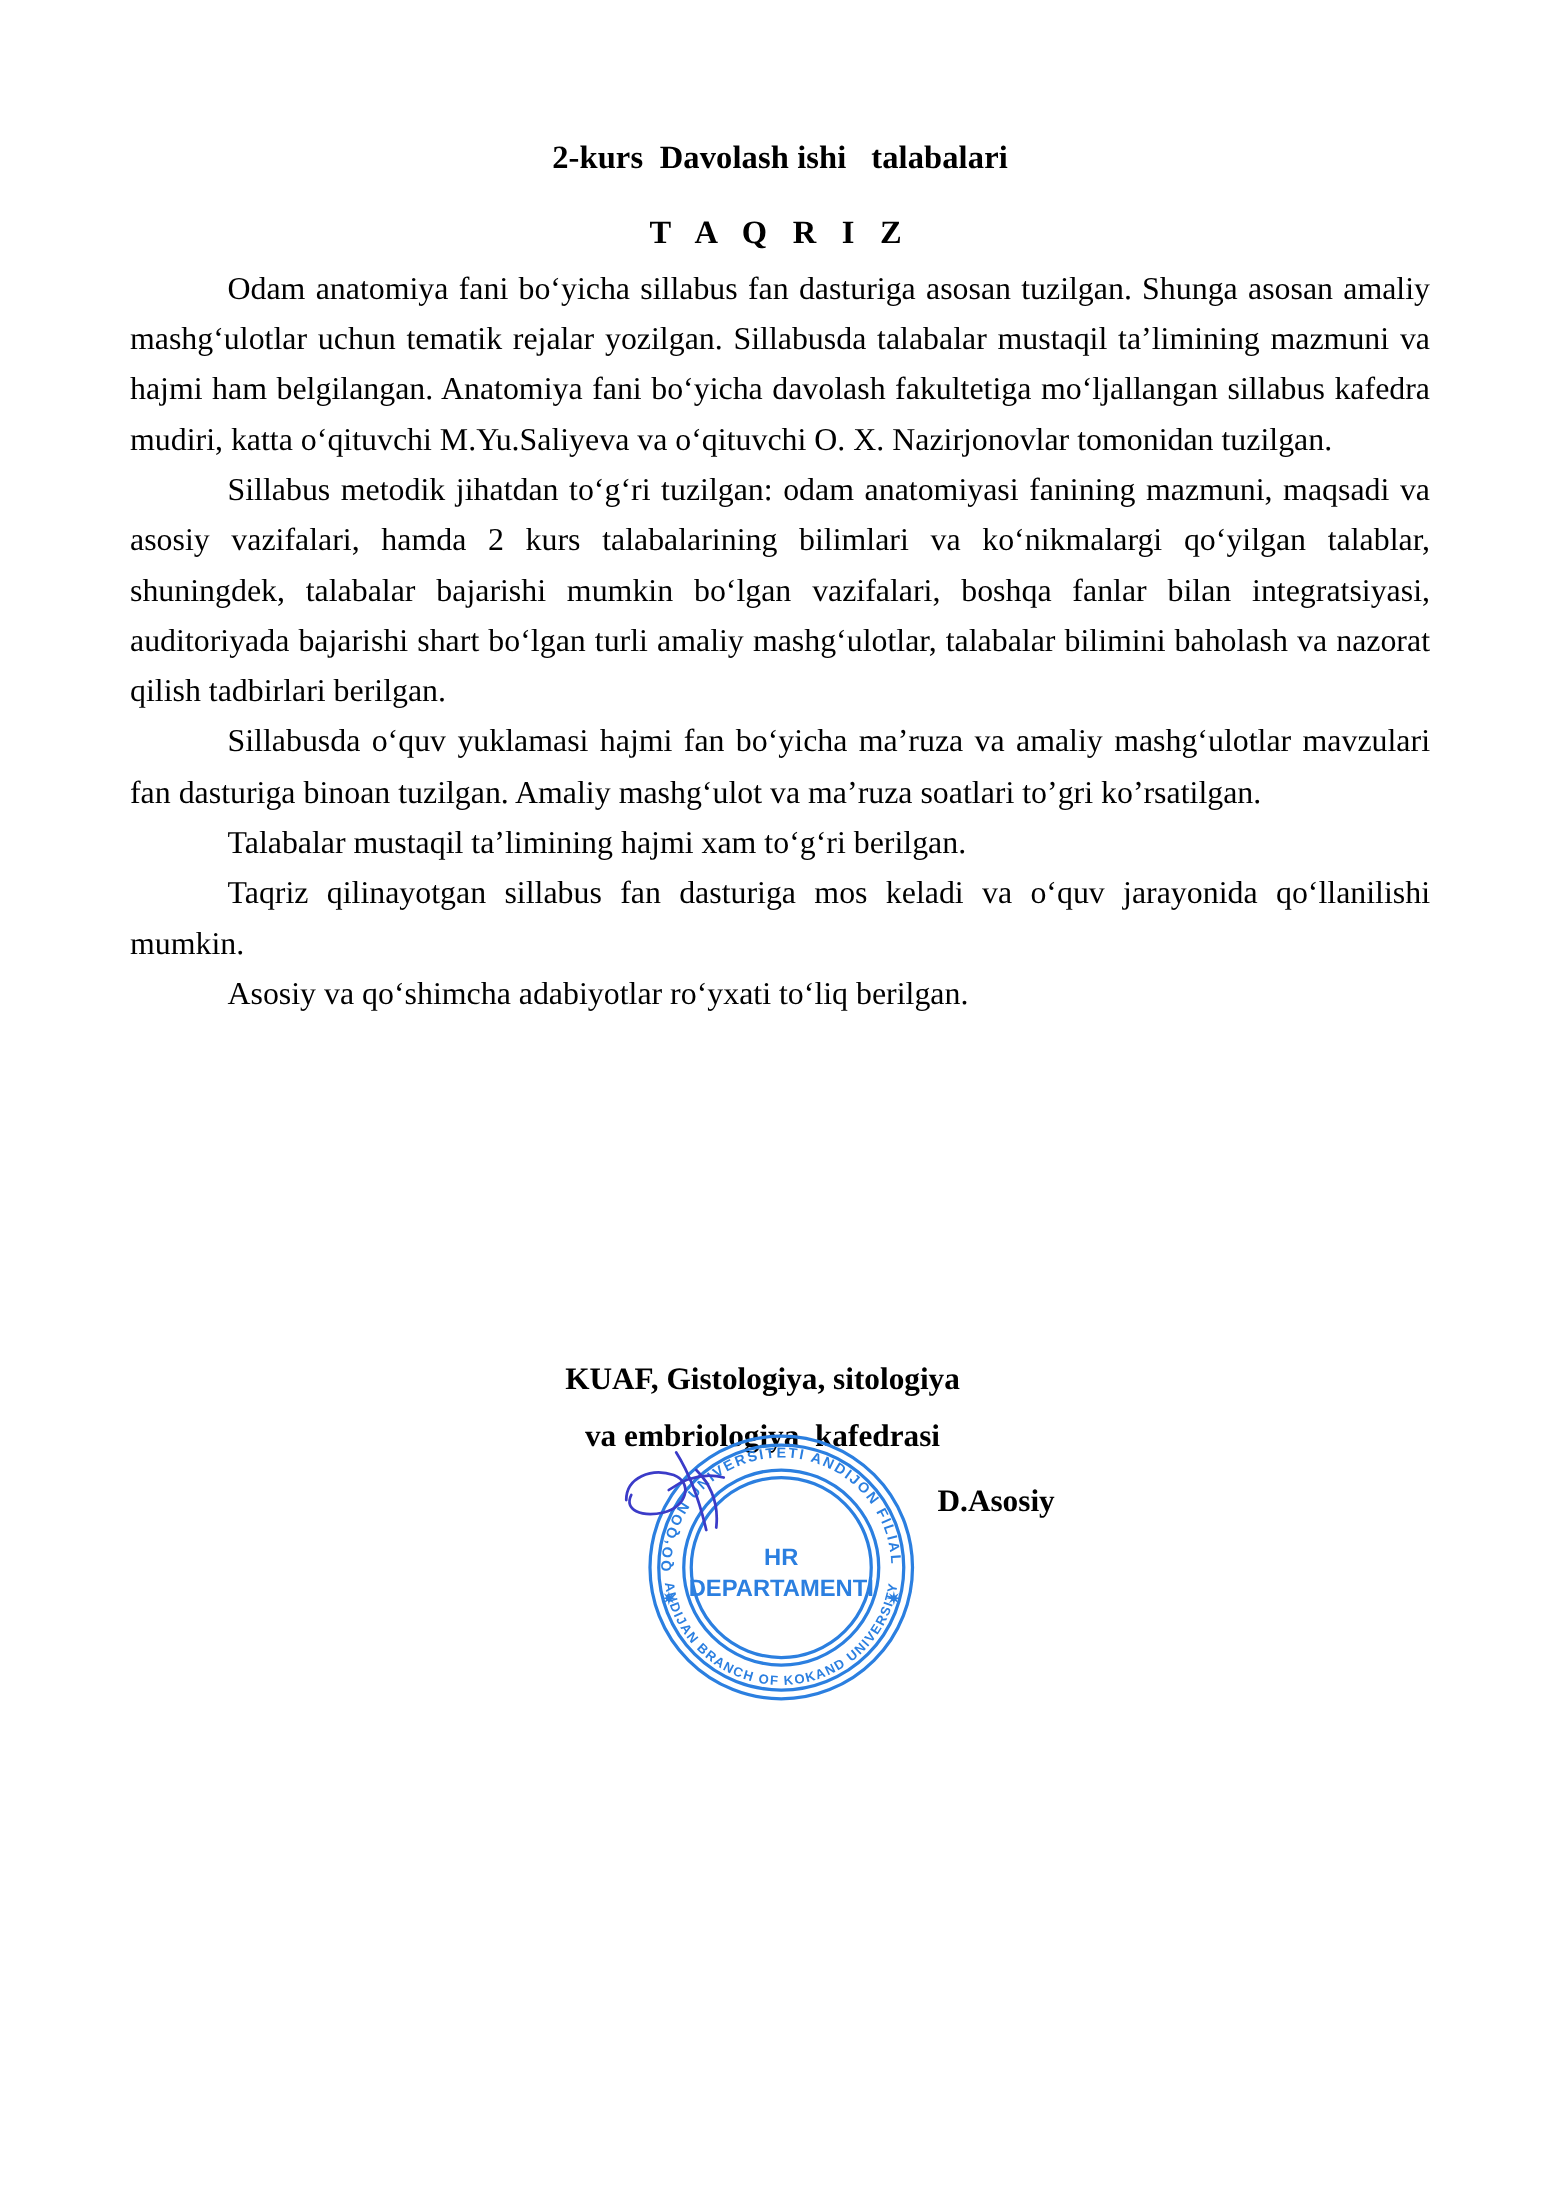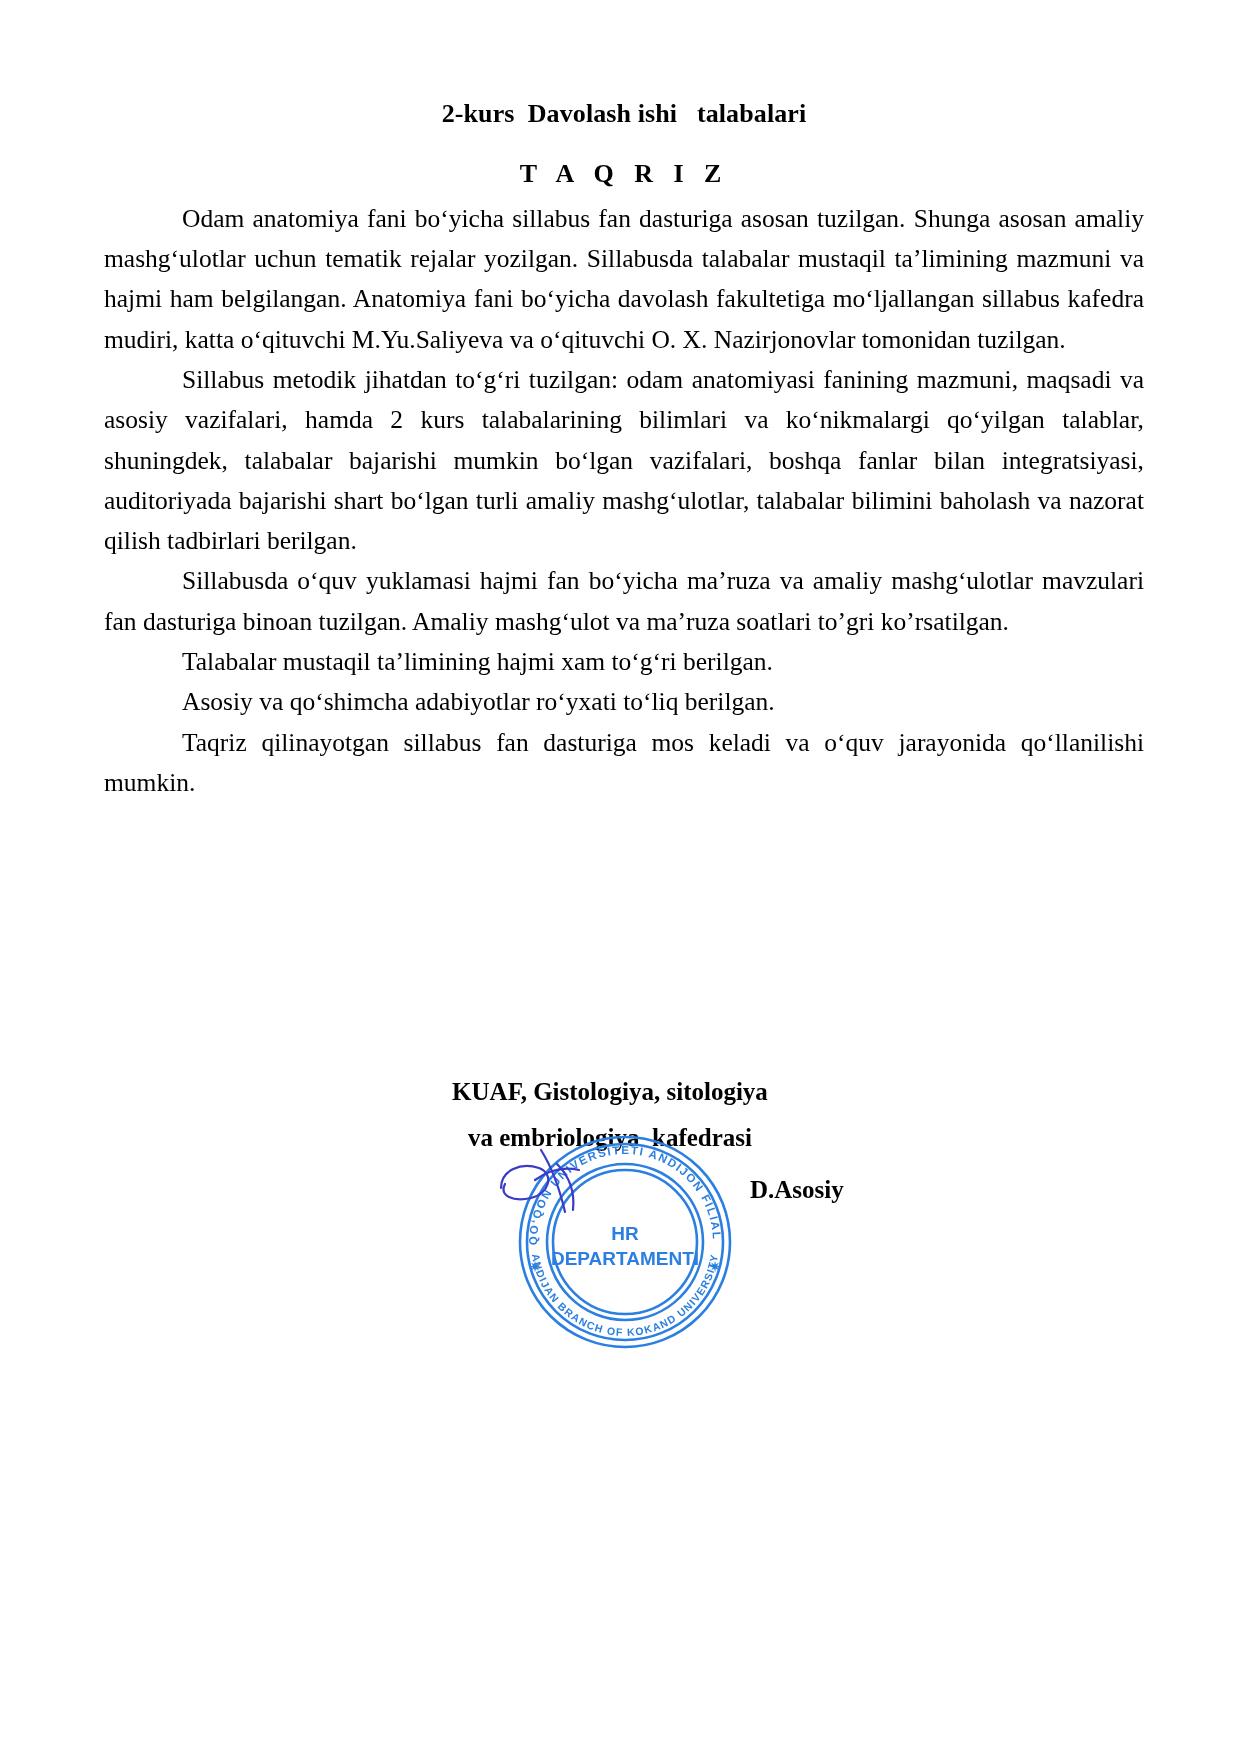--- a/index.html
+++ b/index.html
@@ -10,21 +10,21 @@
   body {
     width: 1240px;
     height: 1754px;
     position: relative;
     font-family: "Liberation Serif", "DejaVu Serif", serif;
     color: #000000;
     overflow: hidden;
   }
   .page {
     position: absolute;
-    left: 0; top: 0;
+    left: 0; top: 12px;
     width: 1240px;
     height: 1465px;
     box-sizing: border-box;
     padding: 0;
   }
   .content {
     position: absolute;
     left: 104px;
     top: 96px;
     width: 1040px;
@@ -105,22 +105,22 @@
       <span class="title-line">2-kurs  Davolash ishi   talabalari</span>
     </div>
 
     <div class="taqriz">T A Q R I Z</div>
 
     <div class="body-text">
       <p class="para">Odam anatomiya fani bo‘yicha sillabus fan dasturiga asosan   tuzilgan. Shunga asosan amaliy mashg‘ulotlar uchun tematik rejalar yozilgan. Sillabusda talabalar mustaqil ta’limining mazmuni va hajmi ham belgilangan. Anatomiya fani bo‘yicha davolash fakultetiga mo‘ljallangan sillabus kafedra mudiri, katta o‘qituvchi M.Yu.Saliyeva va o‘qituvchi O. X. Nazirjonovlar tomonidan tuzilgan.</p>
       <p class="para">Sillabus metodik  jihatdan to‘g‘ri tuzilgan: odam anatomiyasi fanining mazmuni, maqsadi va asosiy vazifalari, hamda 2 kurs talabalarining bilimlari va ko‘nikmalargi qo‘yilgan talablar, shuningdek, talabalar bajarishi mumkin bo‘lgan vazifalari, boshqa fanlar bilan integratsiyasi, auditoriyada bajarishi shart bo‘lgan turli amaliy mashg‘ulotlar, talabalar bilimini baholash va nazorat qilish tadbirlari berilgan.</p>
       <p class="para">Sillabusda  o‘quv yuklamasi hajmi fan bo‘yicha ma’ruza va amaliy mashg‘ulotlar mavzulari fan dasturiga binoan tuzilgan. Amaliy mashg‘ulot va ma’ruza soatlari to’gri ko’rsatilgan.</p>
       <p class="para">Talabalar mustaqil ta’limining hajmi xam to‘g‘ri  berilgan.</p>
+      <p class="para">Taqriz qilinayotgan   sillabus fan dasturiga mos keladi va o‘quv jarayonida qo‘llanilishi mumkin.</p>
       <p class="para">Asosiy va qo‘shimcha adabiyotlar ro‘yxati to‘liq berilgan.</p>
-      <p class="para">Taqriz qilinayotgan   sillabus fan dasturiga mos keladi va o‘quv jarayonida qo‘llanilishi mumkin.</p>
     </div>
 
   </div>
 
   <div class="signature">
     <span class="sig-line">KUAF, Gistologiya, sitologiya</span>
     <span class="sig-line">va embriologiya  kafedrasi</span>
     <span class="sig-name">D.Asosiy</span>
   </div>
 

